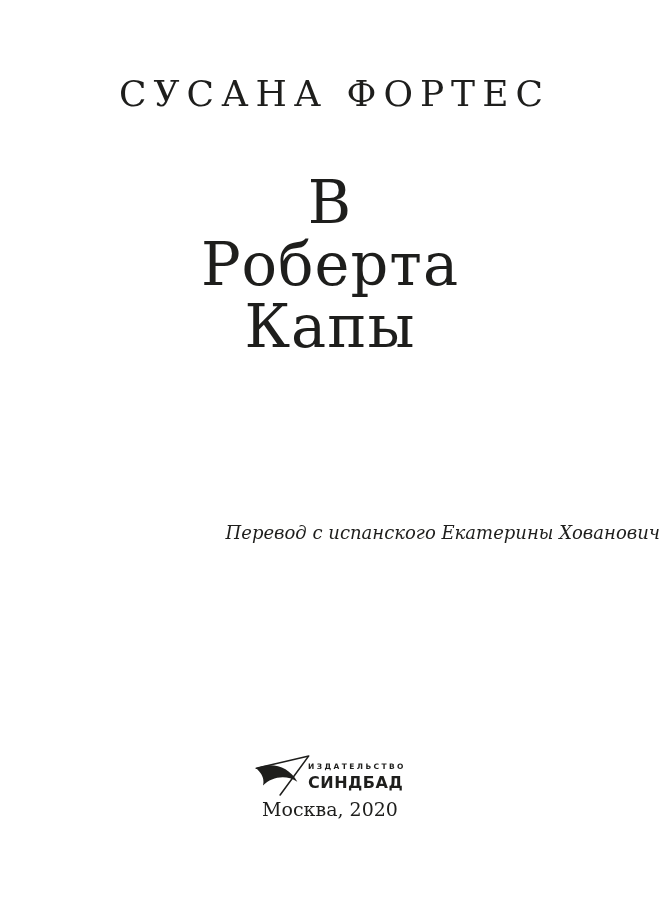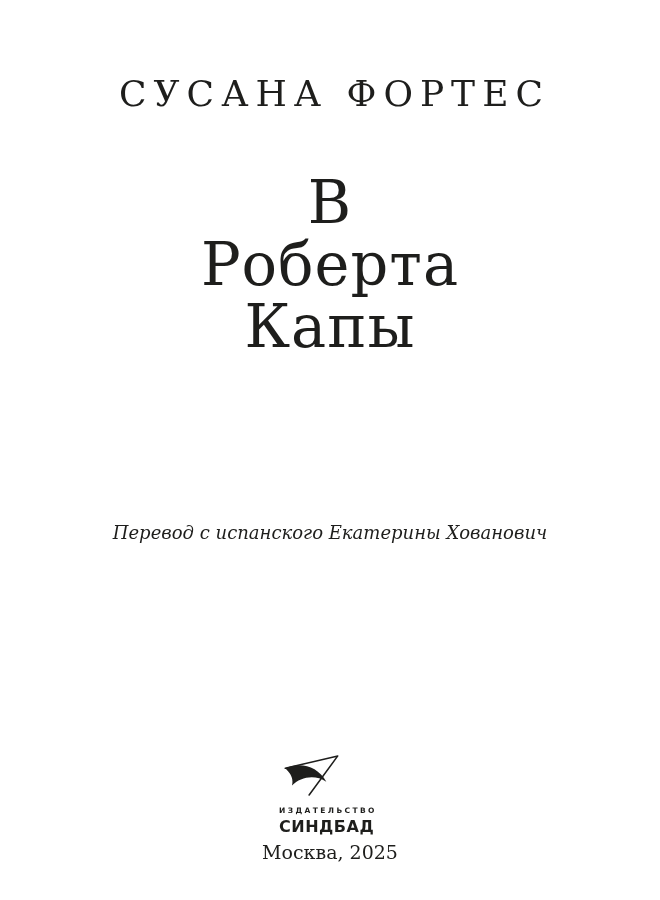--- a/index.html
+++ b/index.html
@@ -38,37 +38,36 @@
     font-size: 59px;
     line-height: 62px;
     letter-spacing: 1px;
     font-weight: 500;
   }
   .translator {
     position: absolute;
     top: 521px;
     left: 0;
     right: 0;
-    text-align: center;
+    text-align: right;
     font-style: italic;
     font-size: 18px;
     line-height: 24px;
   }
   .publisher {
     position: absolute;
     top: 752px;
     left: 0;
     right: 0;
     display: flex;
     flex-direction: column;
     align-items: center;
   }
   .logo-row {
     display: flex;
-    flex-direction: column;
     align-items: flex-start;
     justify-content: center;
   }
   .bird {
     width: 58px;
     height: 42px;
     margin-top: 2px;
     flex: 0 0 auto;
   }
   .logo-text {
@@ -122,16 +121,16 @@
 
         <path d="M2,15 L57,2 L27,43" fill="none" stroke="#1e1e1c" stroke-width="1.6" stroke-linejoin="round" stroke-linecap="round"></path>
 
         <path d="M2,15 C18,8 36,13 45,29 C33,21 18,24 9,33 C11,25 7,20 2,15 Z" fill="#1e1e1c"></path>
       </svg>
       <div class="logo-text">
         <div class="logo-label">ИЗДАТЕЛЬСТВО</div>
         <div class="logo-name">СИНДБАД</div>
       </div>
     </div>
-    <div class="imprint">Москва, 2025</div>
+    <div class="imprint">Москва, 2020</div>
   </div>
 
 </div>
 
 </body></html>

